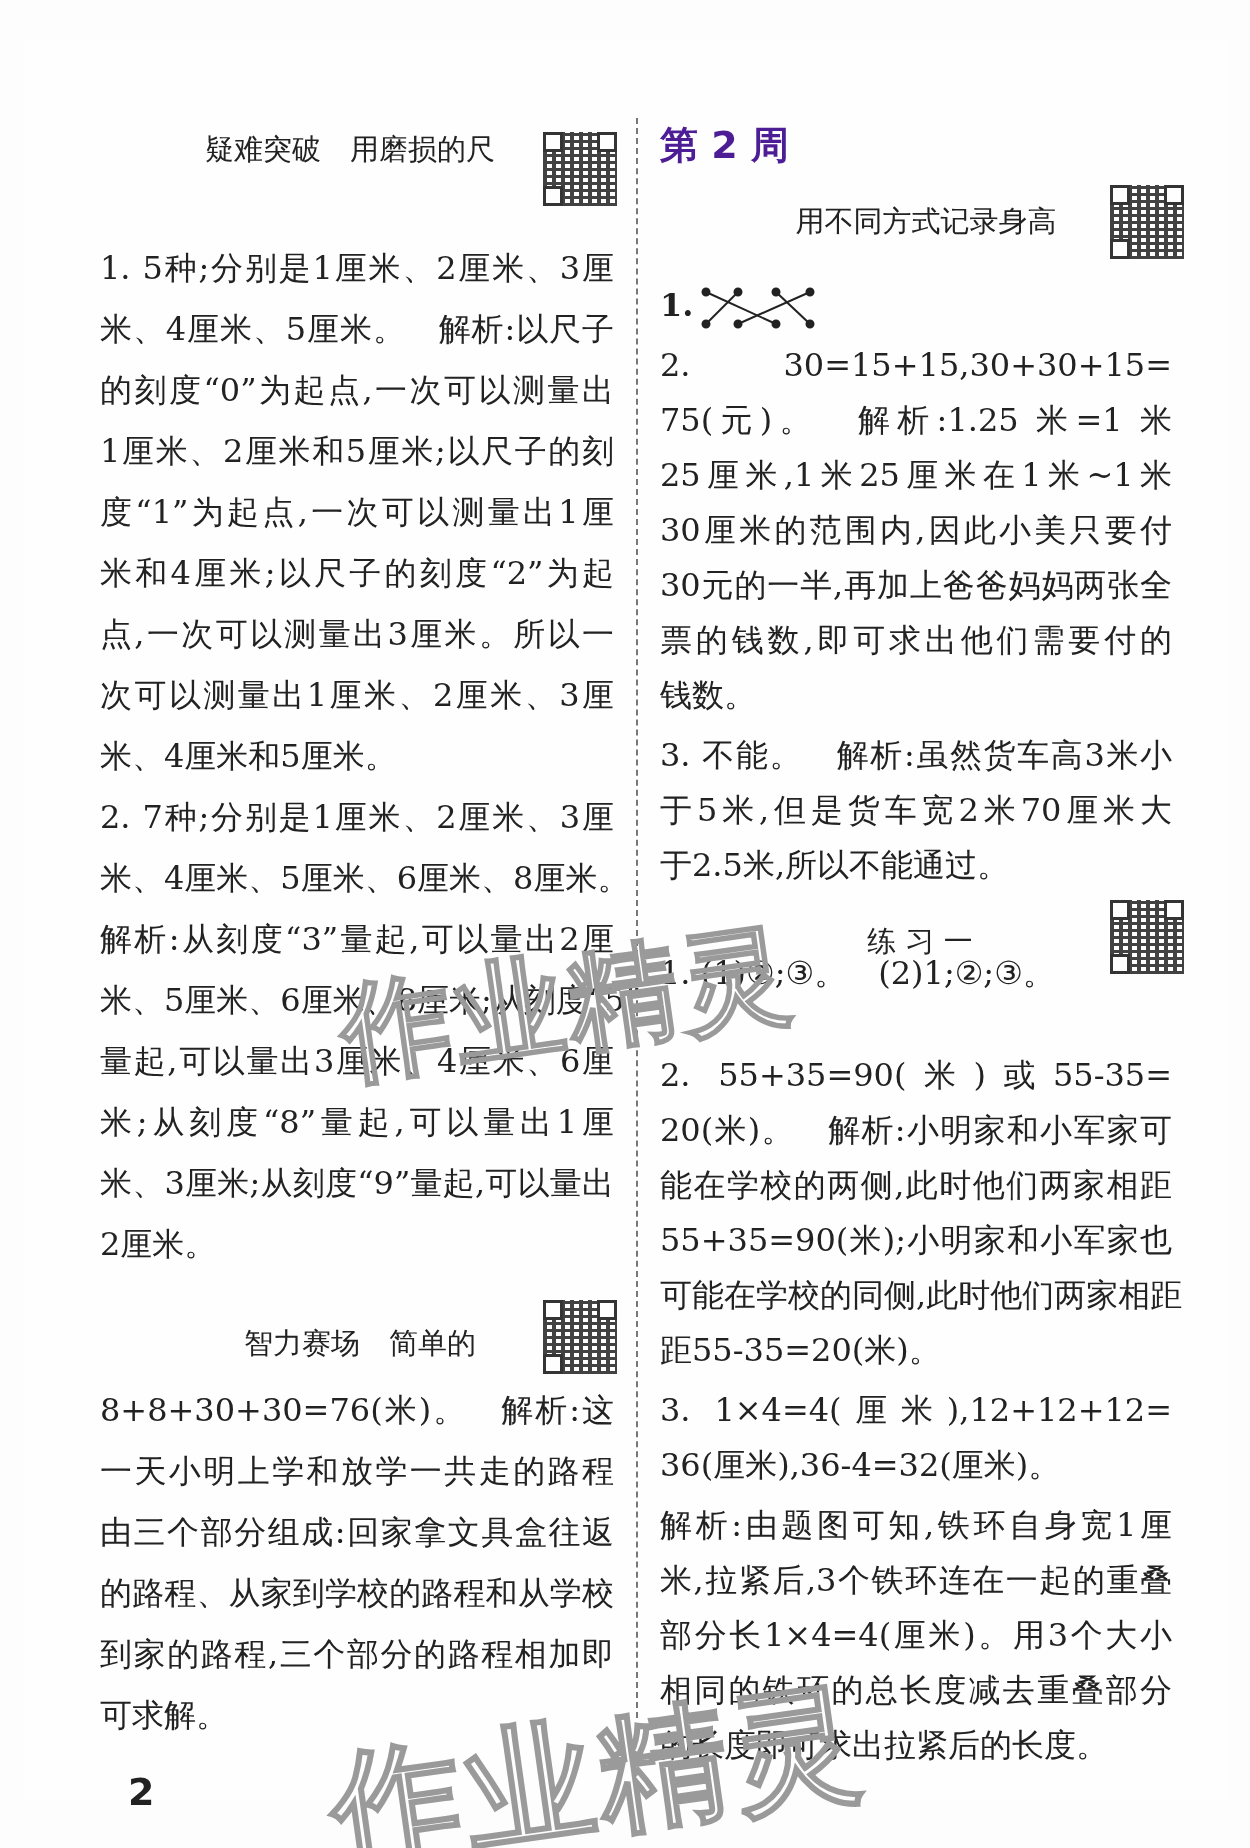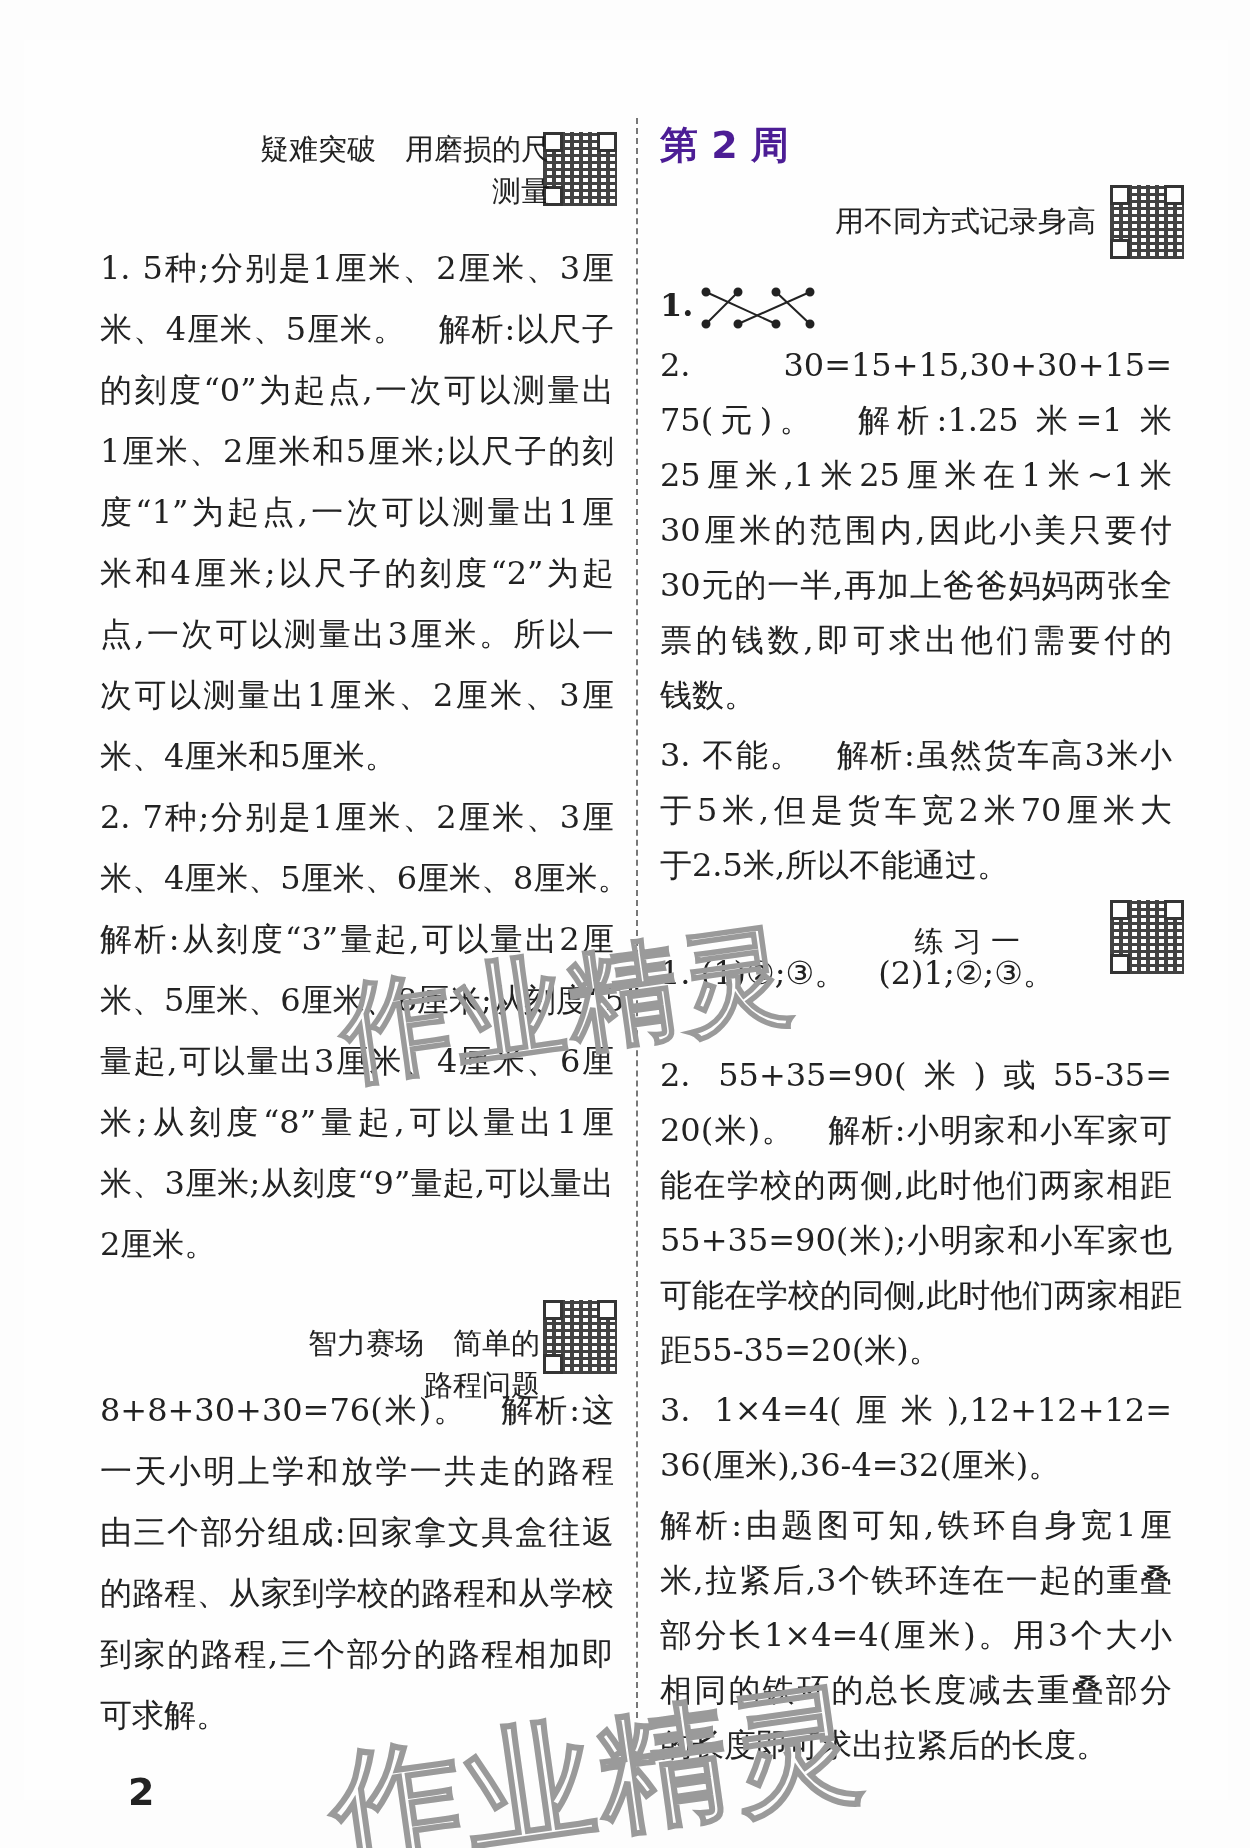--- a/index.html
+++ b/index.html
@@ -7,21 +7,21 @@
        font-family:"DejaVu Serif","Liberation Serif",serif;color:#222;}
   .page{position:absolute;left:24px;top:40px;width:1204px;height:1760px;background:#fefefe;}
   .col{position:absolute;top:0;}
   .col-left{left:100px;width:514px;}
   .col-right{left:660px;width:512px;}
   .divider{position:absolute;left:636px;top:118px;height:1600px;border-left:2px dashed #777;}
   .line{position:absolute;left:0;width:100%;height:40px;font-size:32px;line-height:40px;
         white-space:nowrap;text-align:justify;text-align-last:justify;letter-spacing:0;}
   .line.last{text-align-last:left;}
   .sec-title{position:absolute;font-family:"DejaVu Sans","Liberation Sans",sans-serif;
-        font-size:29px;line-height:42px;text-align:right;color:#222;}
+        font-size:29px;line-height:42px;text-align:center;color:#222;}
   .week-title{position:absolute;left:660px;top:122px;font-family:"DejaVu Sans","Liberation Sans",sans-serif;
         font-weight:bold;font-size:38px;line-height:46px;color:#4c1d95;}
   .qr{position:absolute;width:74px;height:74px;background:#fff;
       background-image:
         repeating-linear-gradient(90deg,#222 0 4px,transparent 4px 9px),
         repeating-linear-gradient(0deg,#222 0 3px,transparent 3px 7px);
       opacity:.85;}
   .qr::before,.qr::after{content:"";position:absolute;width:14px;height:14px;border:3px solid #111;background:#fff;}
   .qr::before{left:0;top:0;}
   .qr::after{left:0;bottom:0;}
@@ -33,21 +33,20 @@
       font-weight:bold;font-size:38px;color:#222;}
   .match{position:absolute;left:700px;top:286px;}
 </style>
 </head>
 <body>
 
 <div class="page"></div>
 
 <div class="sec-title" style="left:150px;top:128px;width:400px;">
   <div>疑难突破　用磨损的尺</div>
-  <div>测量</div>
 </div>
 <div class="qr" style="left:543px;top:132px;">
     <span class="corner"></span>
   </div>
 
 <div class="col col-left">
   <div class="line" style="top:248px">1. 5种;分别是1厘米、2厘米、3厘</div>
   <div class="line" style="top:309px">米、4厘米、5厘米。　解析:以尺子</div>
   <div class="line" style="top:370px">的刻度“0”为起点,一次可以测量出</div>
   <div class="line" style="top:431px">1厘米、2厘米和5厘米;以尺子的刻</div>
@@ -61,21 +60,20 @@
   <div class="line" style="top:919px">解析:从刻度“3”量起,可以量出2厘</div>
   <div class="line" style="top:980px">米、5厘米、6厘米、8厘米;从刻度“5”</div>
   <div class="line" style="top:1041px">量起,可以量出3厘米、4厘米、6厘</div>
   <div class="line" style="top:1102px">米;从刻度“8”量起,可以量出1厘</div>
   <div class="line" style="top:1163px">米、3厘米;从刻度“9”量起,可以量出</div>
   <div class="line last" style="top:1224px">2厘米。</div>
 </div>
 
 <div class="sec-title" style="left:180px;top:1290px;width:360px;margin-top:32px;">
   <div>智力赛场　简单的</div>
-  <div>路程问题</div>
 </div>
 <div class="qr" style="left:543px;top:1300px;">
     <span class="corner"></span>
   </div>
 
 <div class="col col-left">
   <div class="line" style="top:1390px">8+8+30+30=76(米)。　解析:这</div>
   <div class="line" style="top:1451px">一天小明上学和放学一共走的路程</div>
   <div class="line" style="top:1512px">由三个部分组成:回家拿文具盒往返</div>
   <div class="line" style="top:1573px">的路程、从家到学校的路程和从学校</div>

